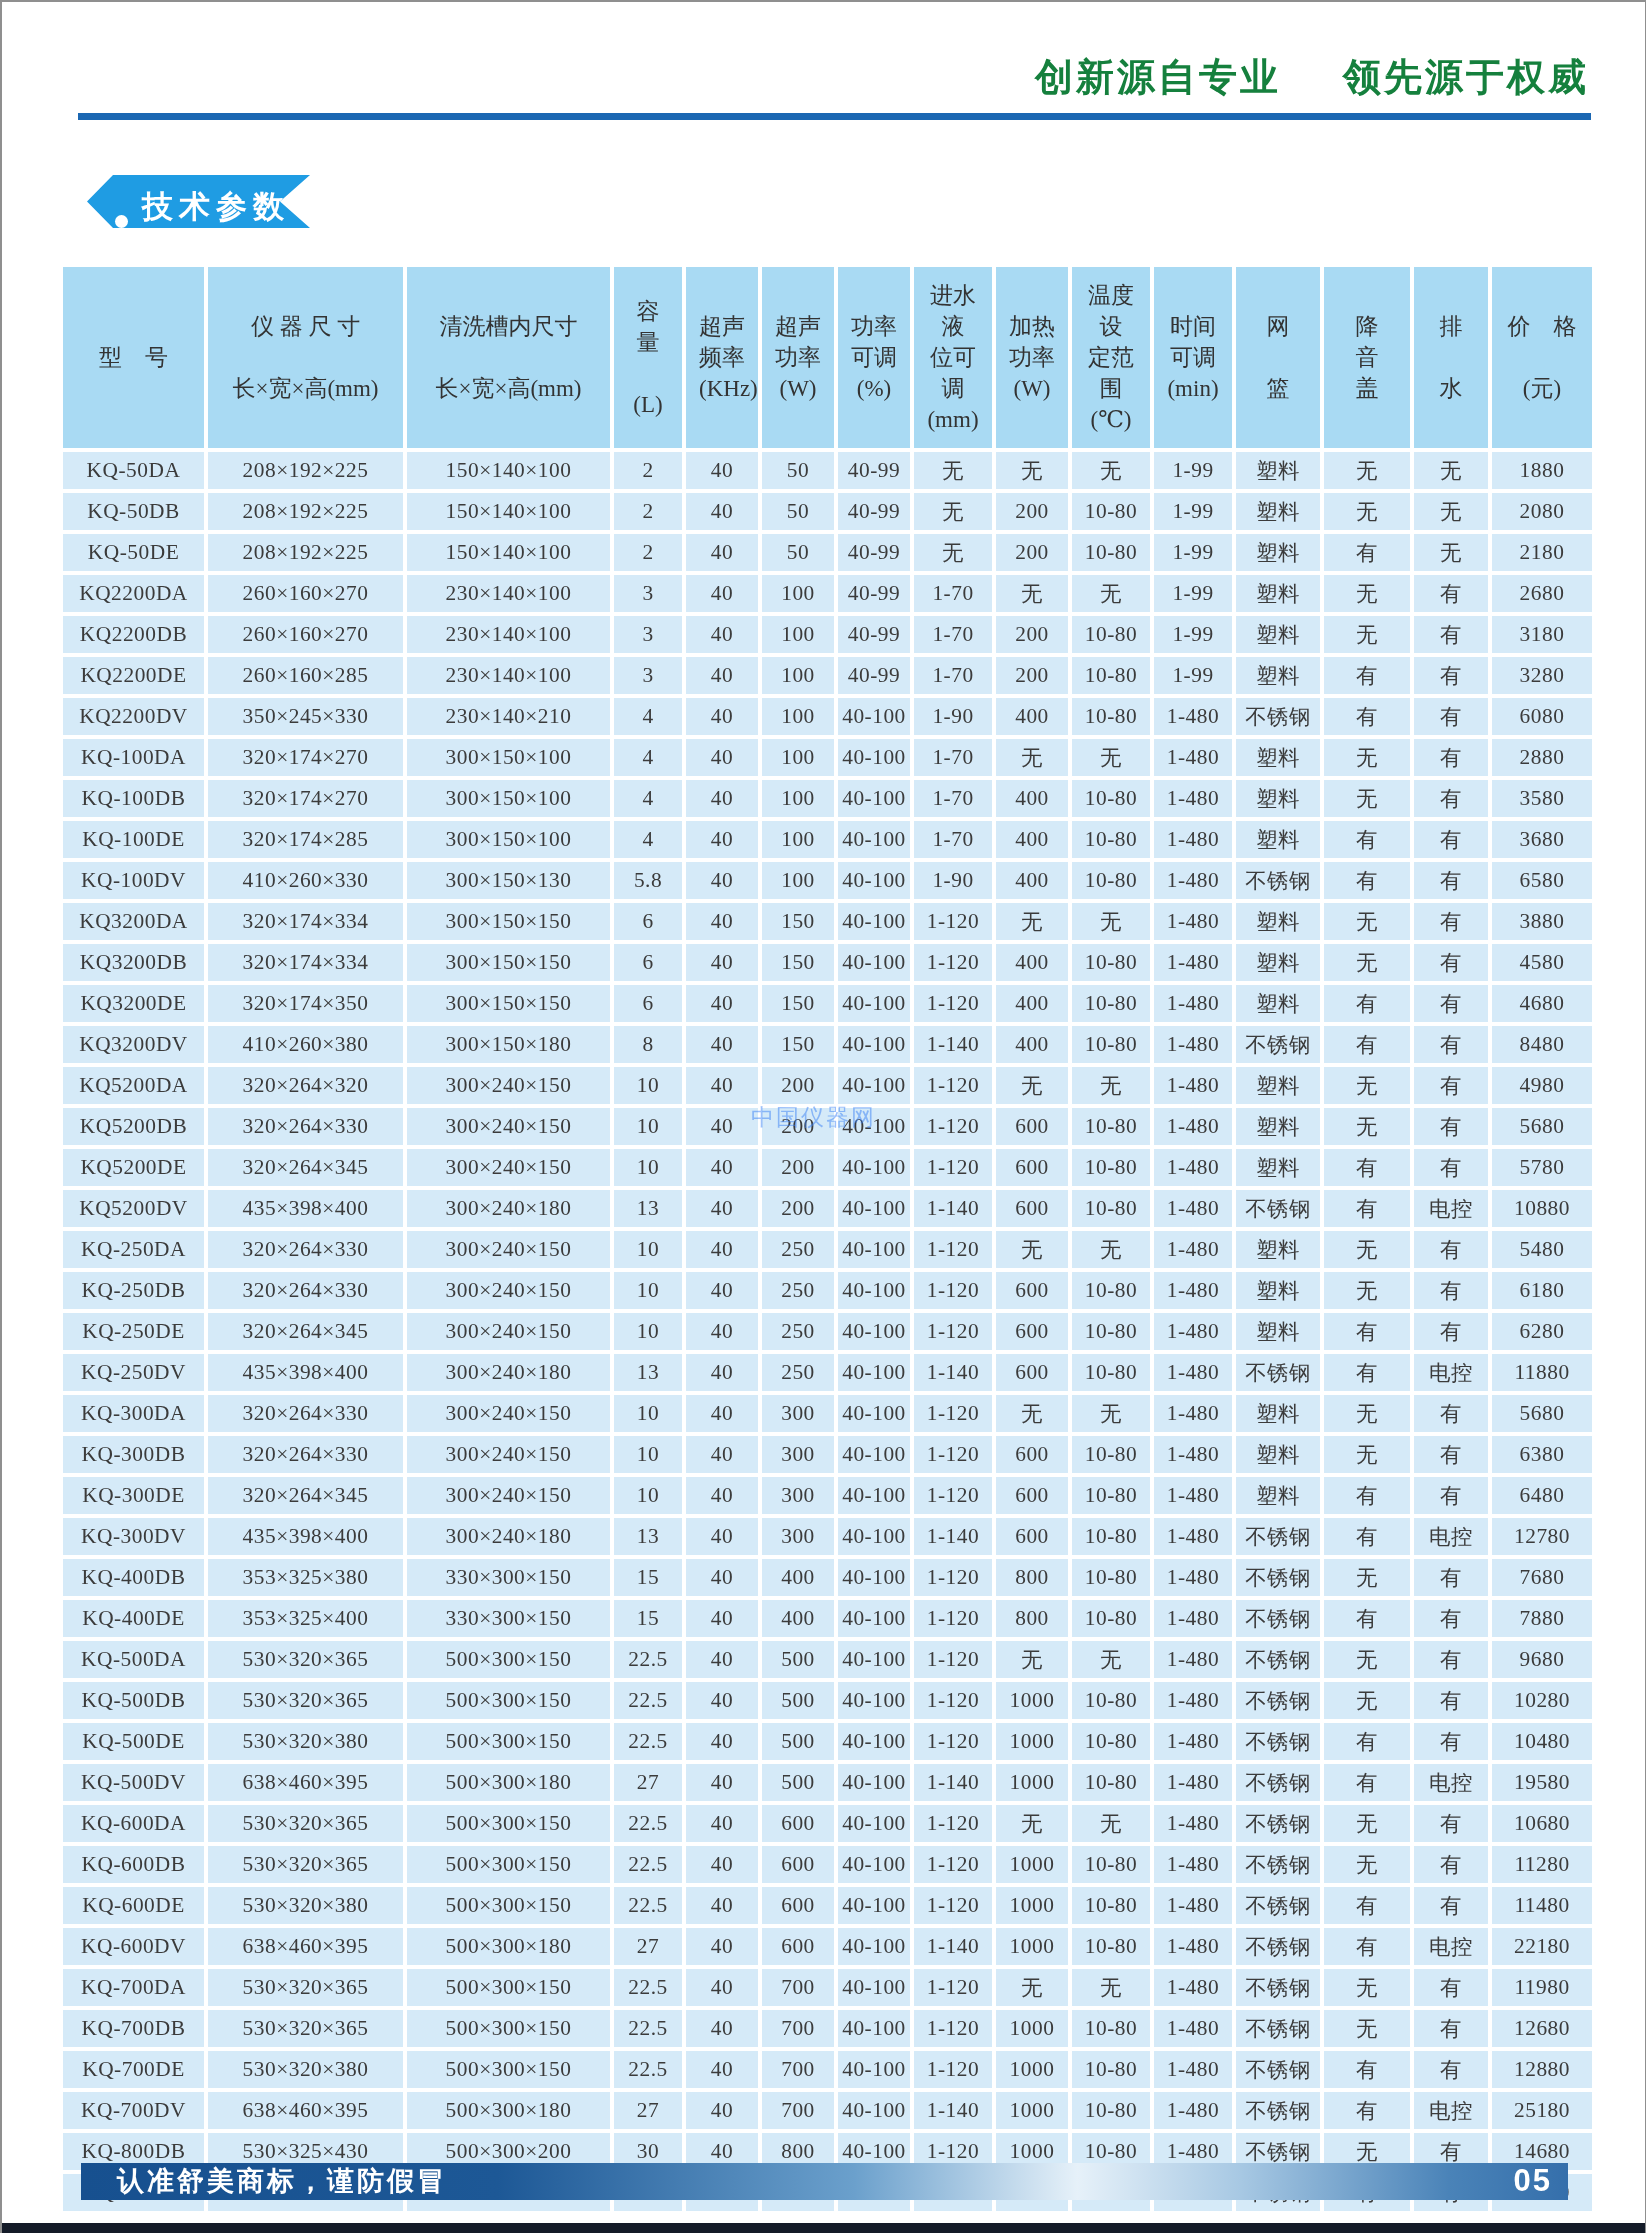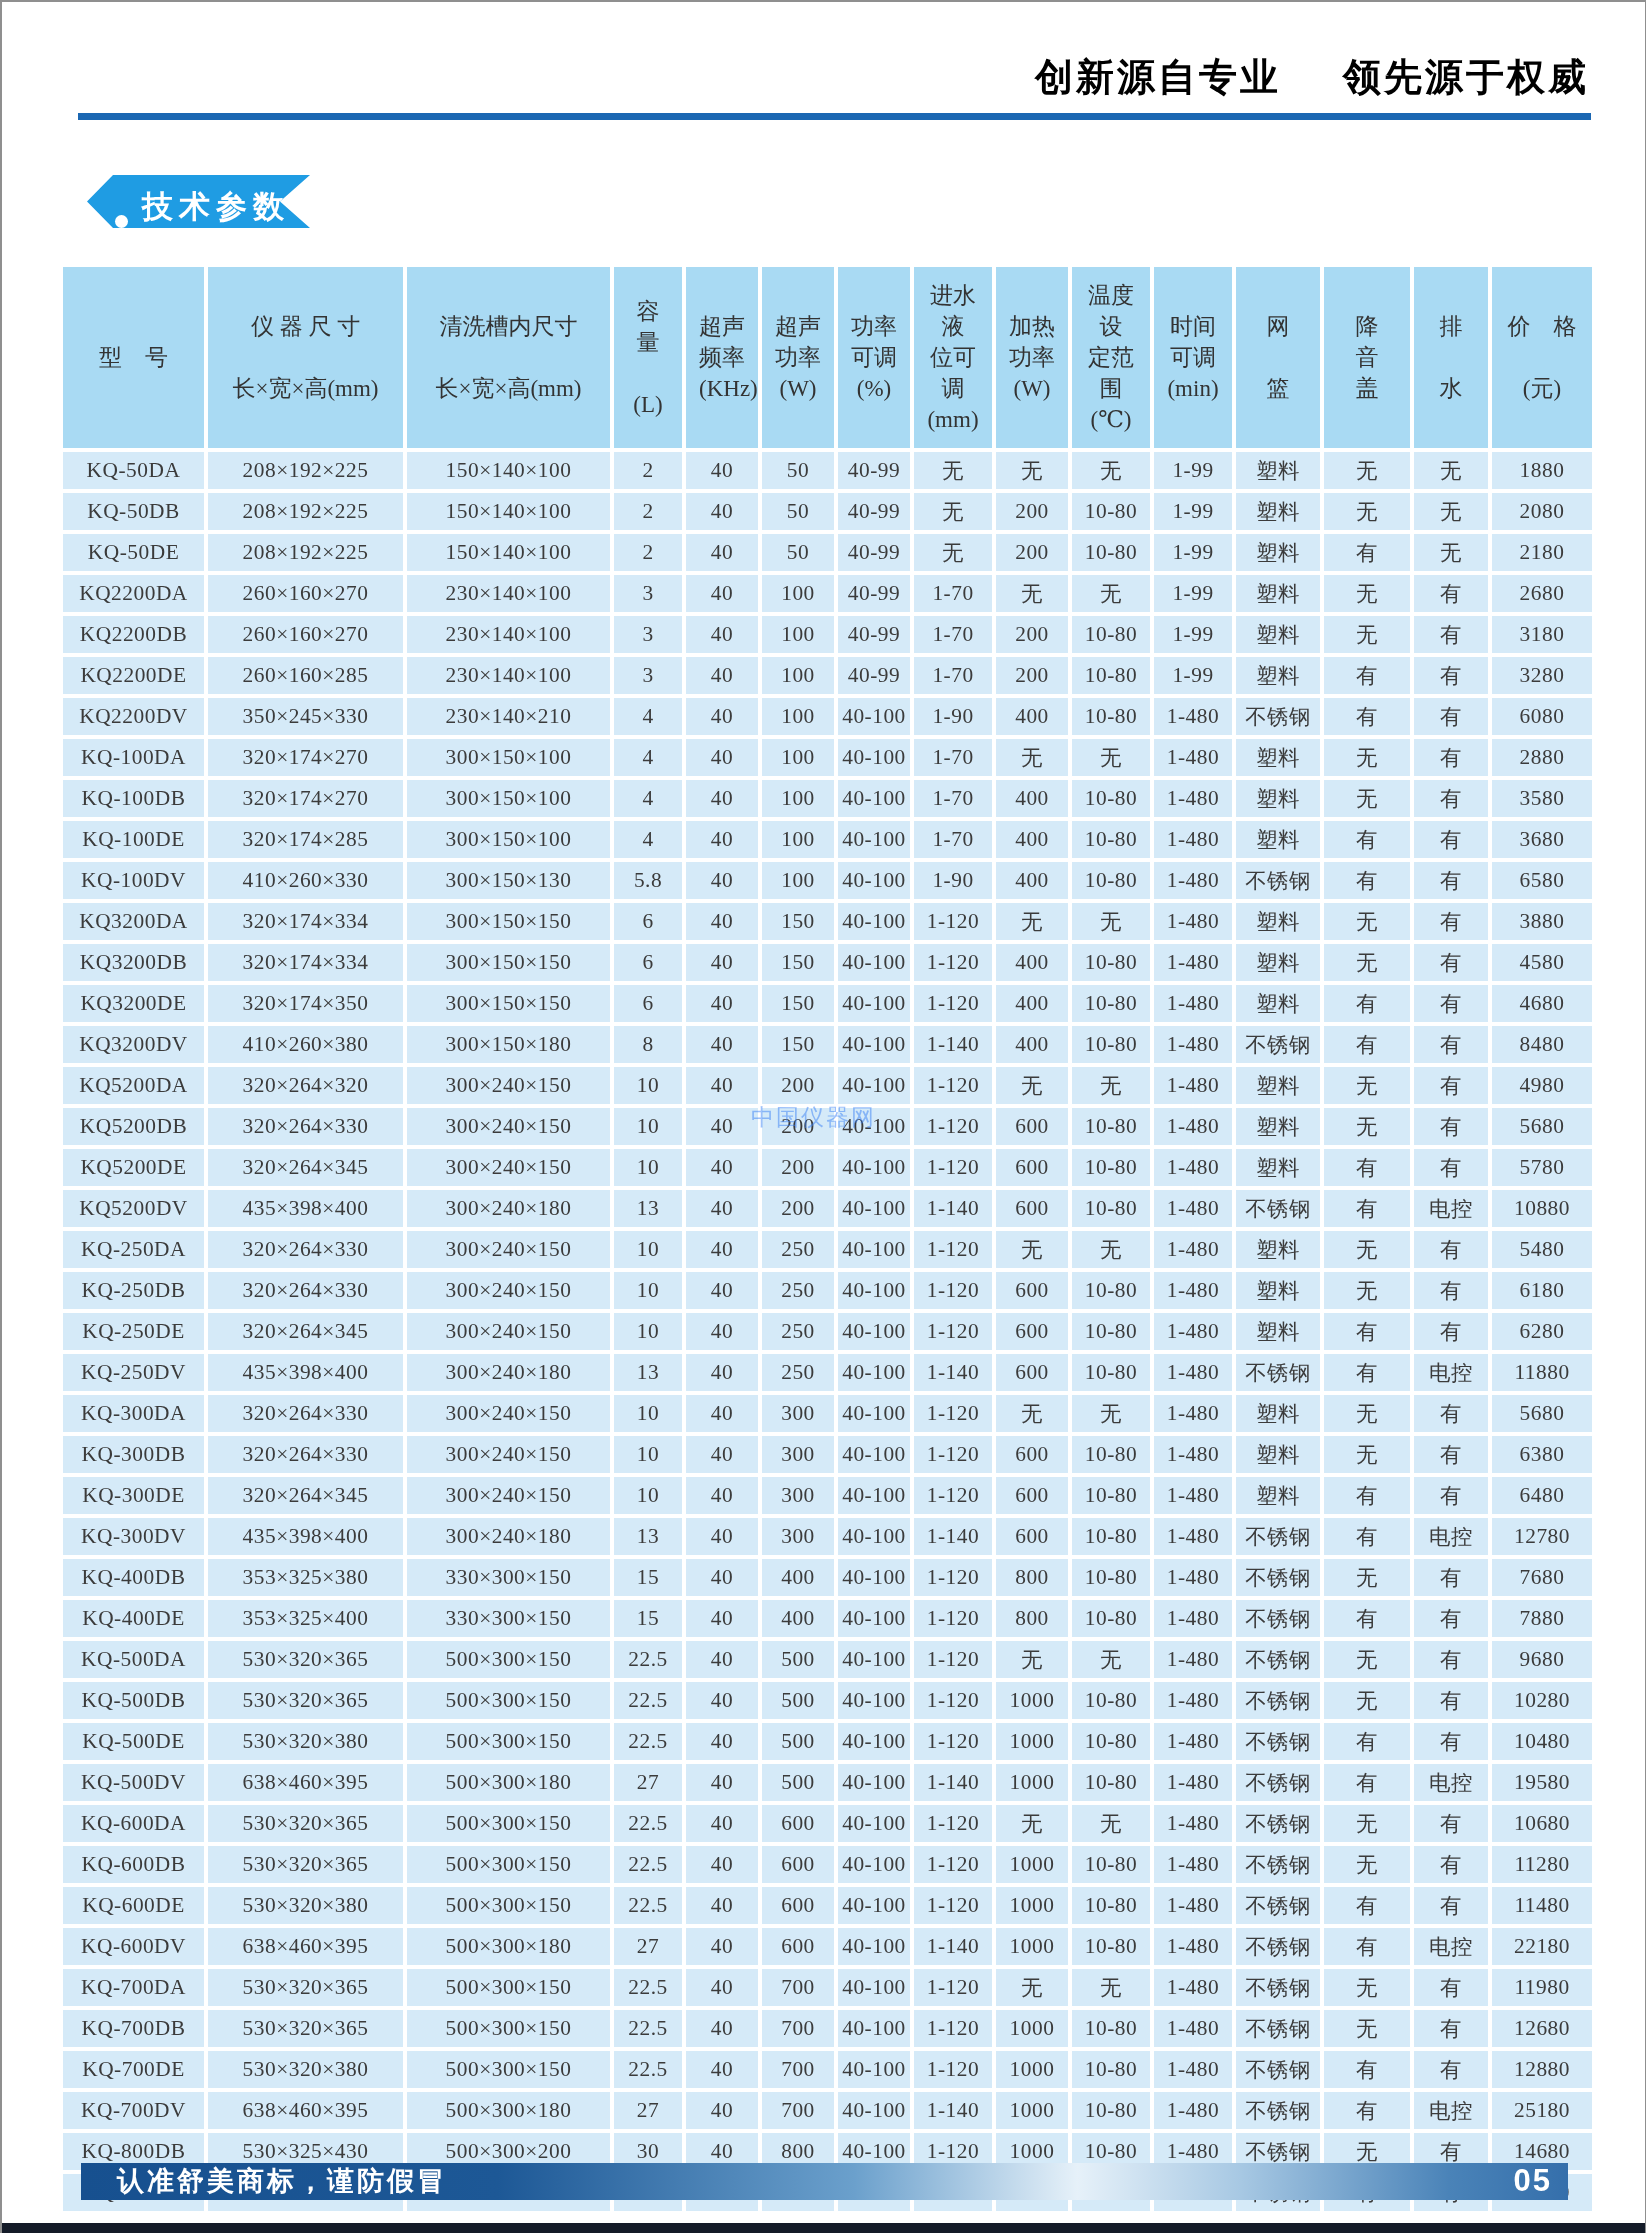--- a/index.html
+++ b/index.html
@@ -11,21 +11,21 @@
     border-top:2px solid #8f8f8f;
     border-left:2px solid #8f8f8f;
     border-right:2px solid #8f8f8f;
     overflow:hidden;
     font-family:"Liberation Serif","DejaVu Serif",serif;
   }
   
   .slogan{
     position:absolute;top:50px;right:56px;
     font-family:Liberation Sans, sans-serif;
-    font-weight:bold;font-size:38px;color:#000000;letter-spacing:3px;
+    font-weight:bold;font-size:38px;color:#15803d;letter-spacing:3px;
     white-space:nowrap;
   }
   .slogan .gap{display:inline-block;width:62px;}
   .rule{
     position:absolute;top:111px;left:76px;width:1513px;height:7px;
     background:#1b67b2;
   }
   
   .badge{
     position:absolute;top:173px;left:85px;width:223px;height:53px;

